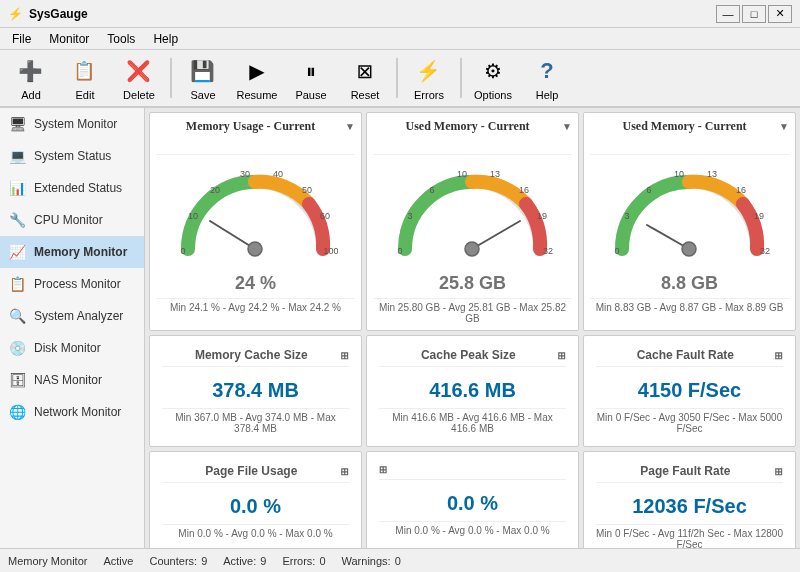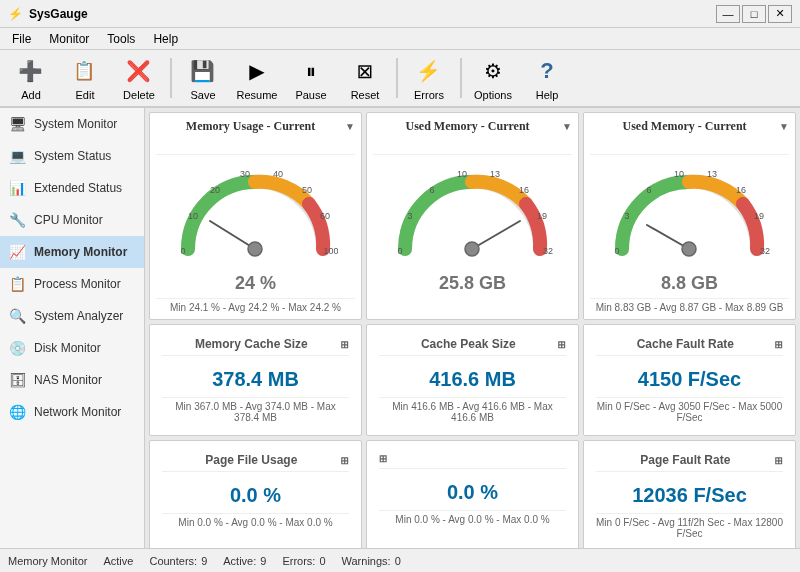--- a/index.html
+++ b/index.html
@@ -221,20 +221,21 @@
           <text x="105" y="18" font-size="9" fill="#555" text-anchor="middle">13</text>
           <text x="134" y="34" font-size="9" fill="#555" text-anchor="middle">16</text>
           <text x="152" y="60" font-size="9" fill="#555" text-anchor="middle">19</text>
           <text x="158" y="95" font-size="9" fill="#555" text-anchor="middle">32</text>
 
           <line x1="82" y1="90" x2="130" y2="62" stroke="#555" stroke-width="2" stroke-linecap="round"></line>
           <circle cx="82" cy="90" r="7" fill="#888" stroke="#666" stroke-width="1.5"></circle>
         </svg>
       </div>
       <div class="gauge-value">25.8 GB</div>
+      <div class="gauge-stats">Min 25.80 GB - Avg 25.81 GB - Max 25.82 GB</div>
     </div>
 
     <div class="gauge-card">
       <div class="gauge-card-header">
         <span class="gauge-card-header-title">Used Memory - Current</span>
         <span class="expand-icon">▼</span>
       </div>
       <div class="gauge-container">
         <svg width="165" height="110" viewBox="0 0 165 110">
           <path d="M 15 90 A 67 67 0 1 1 150 90" fill="none" stroke="#e0e0e0" stroke-width="14" stroke-linecap="round"></path>

